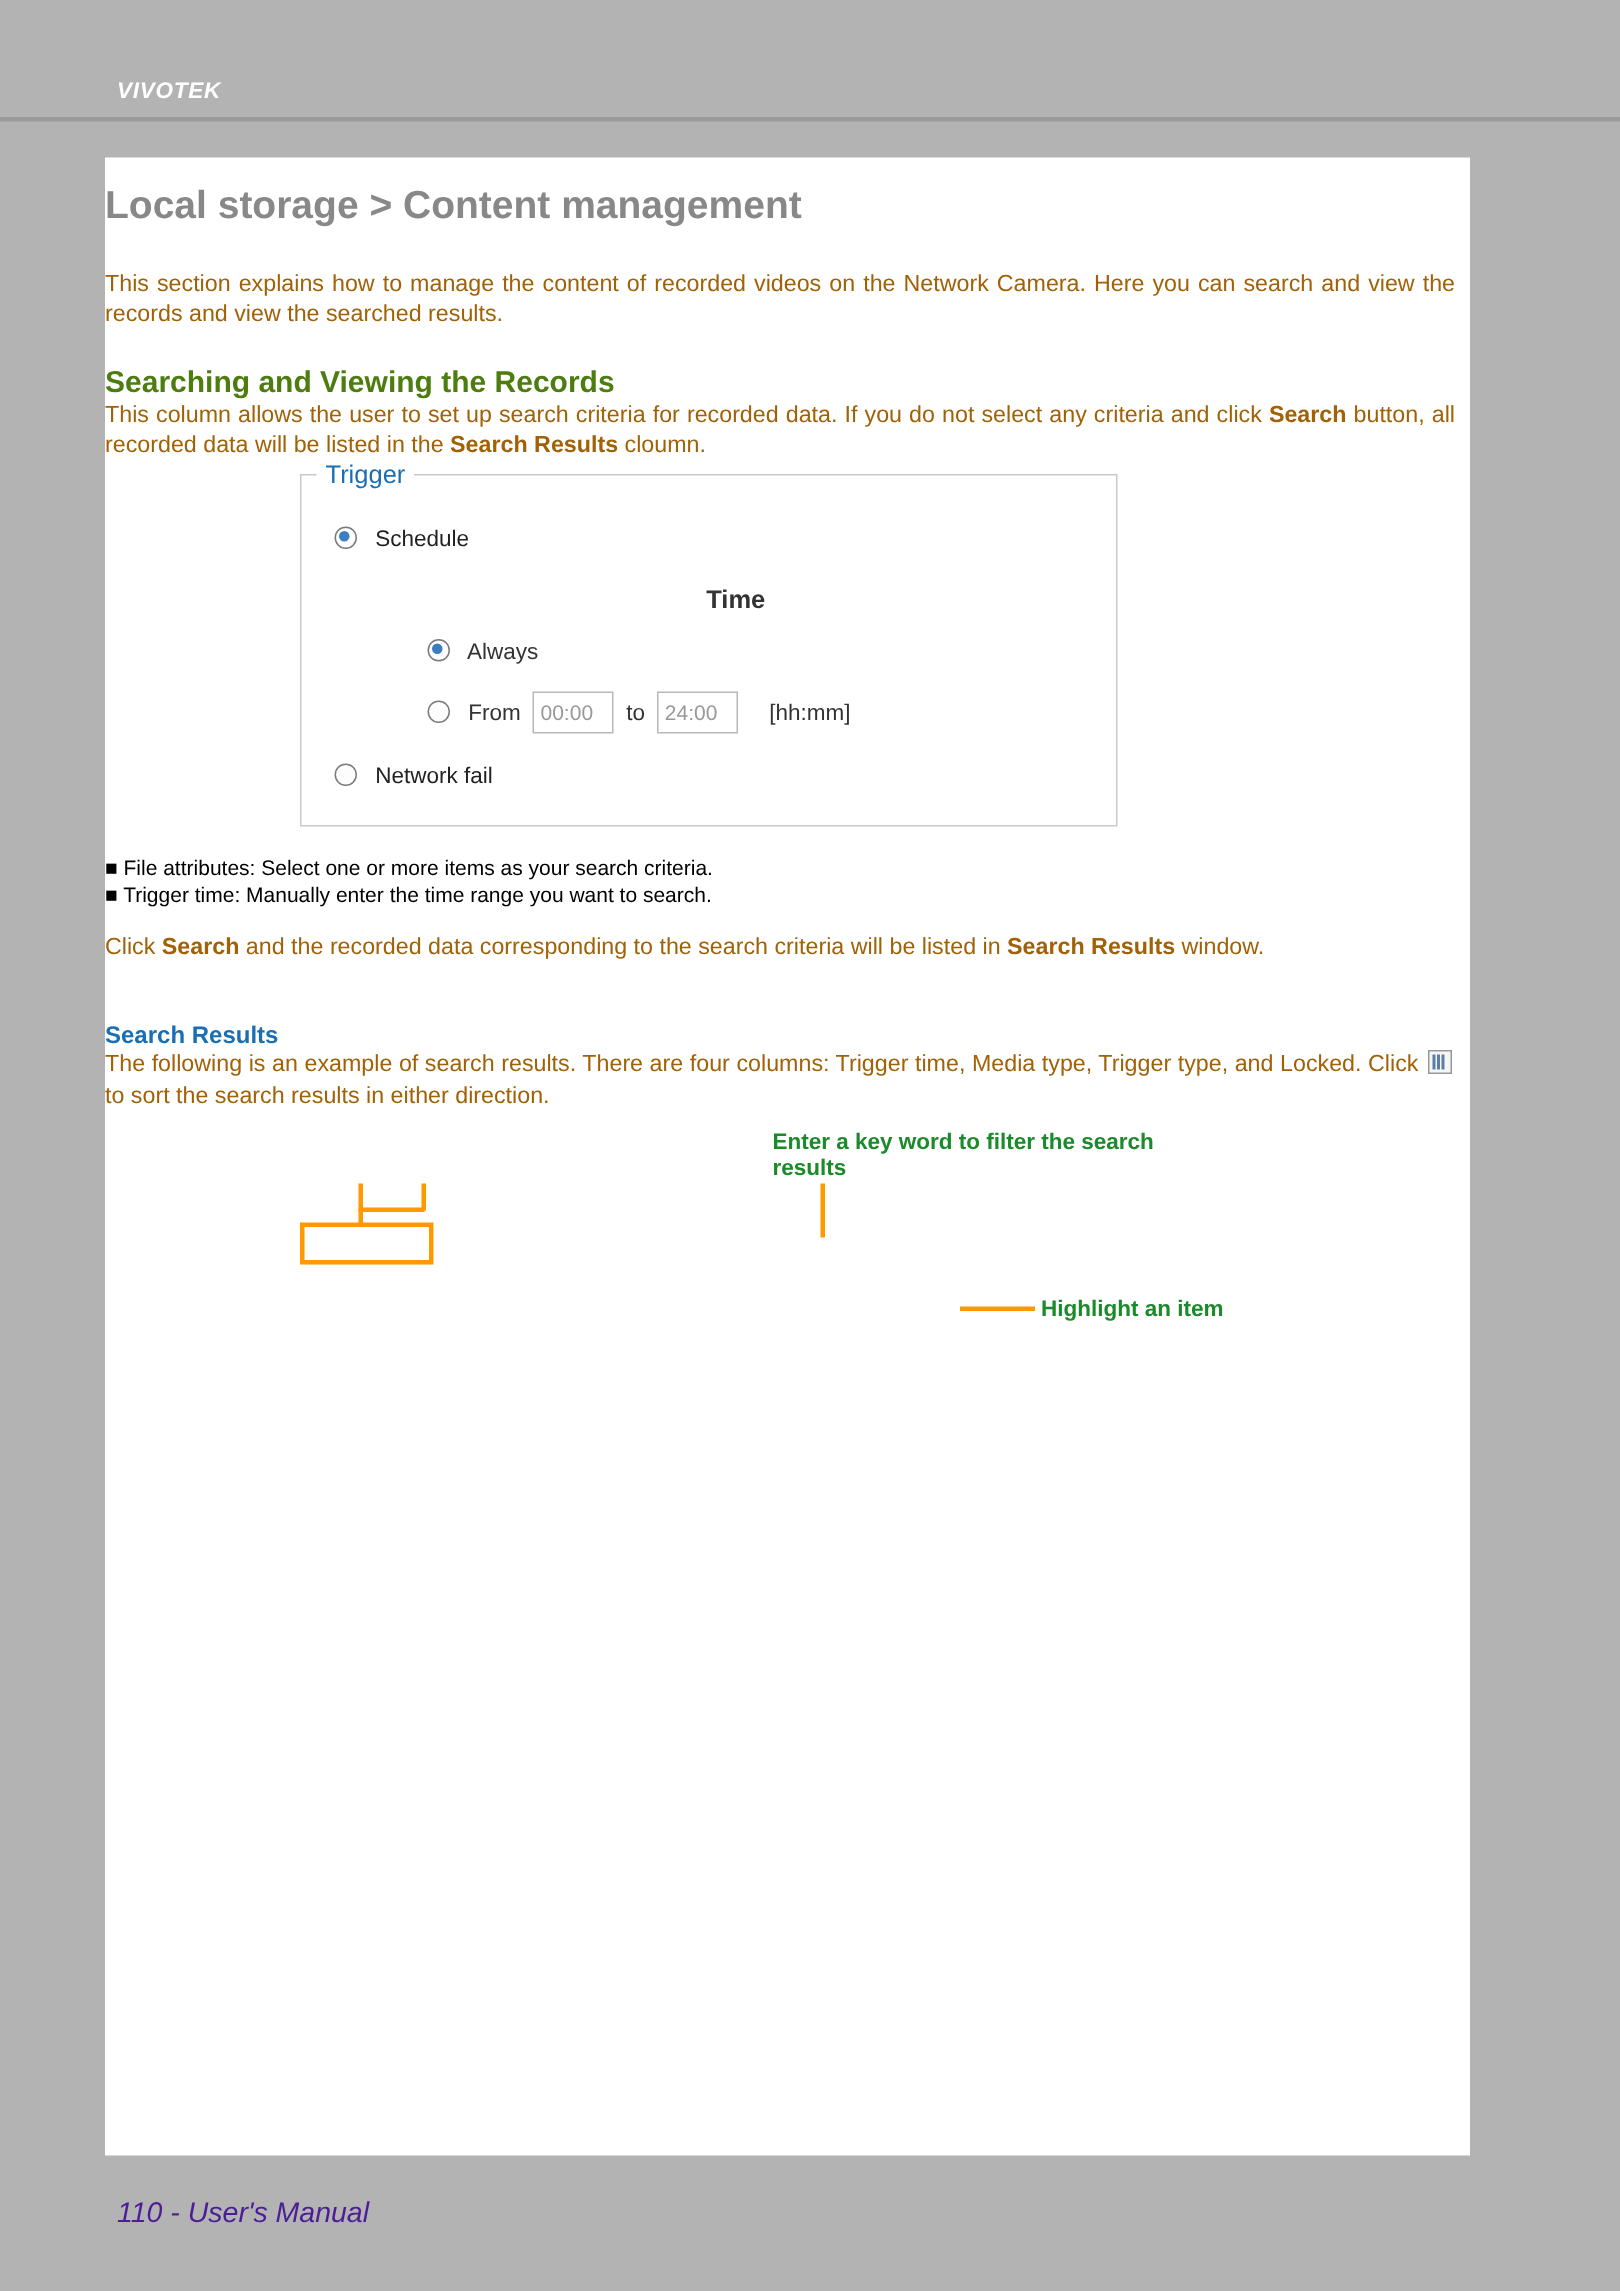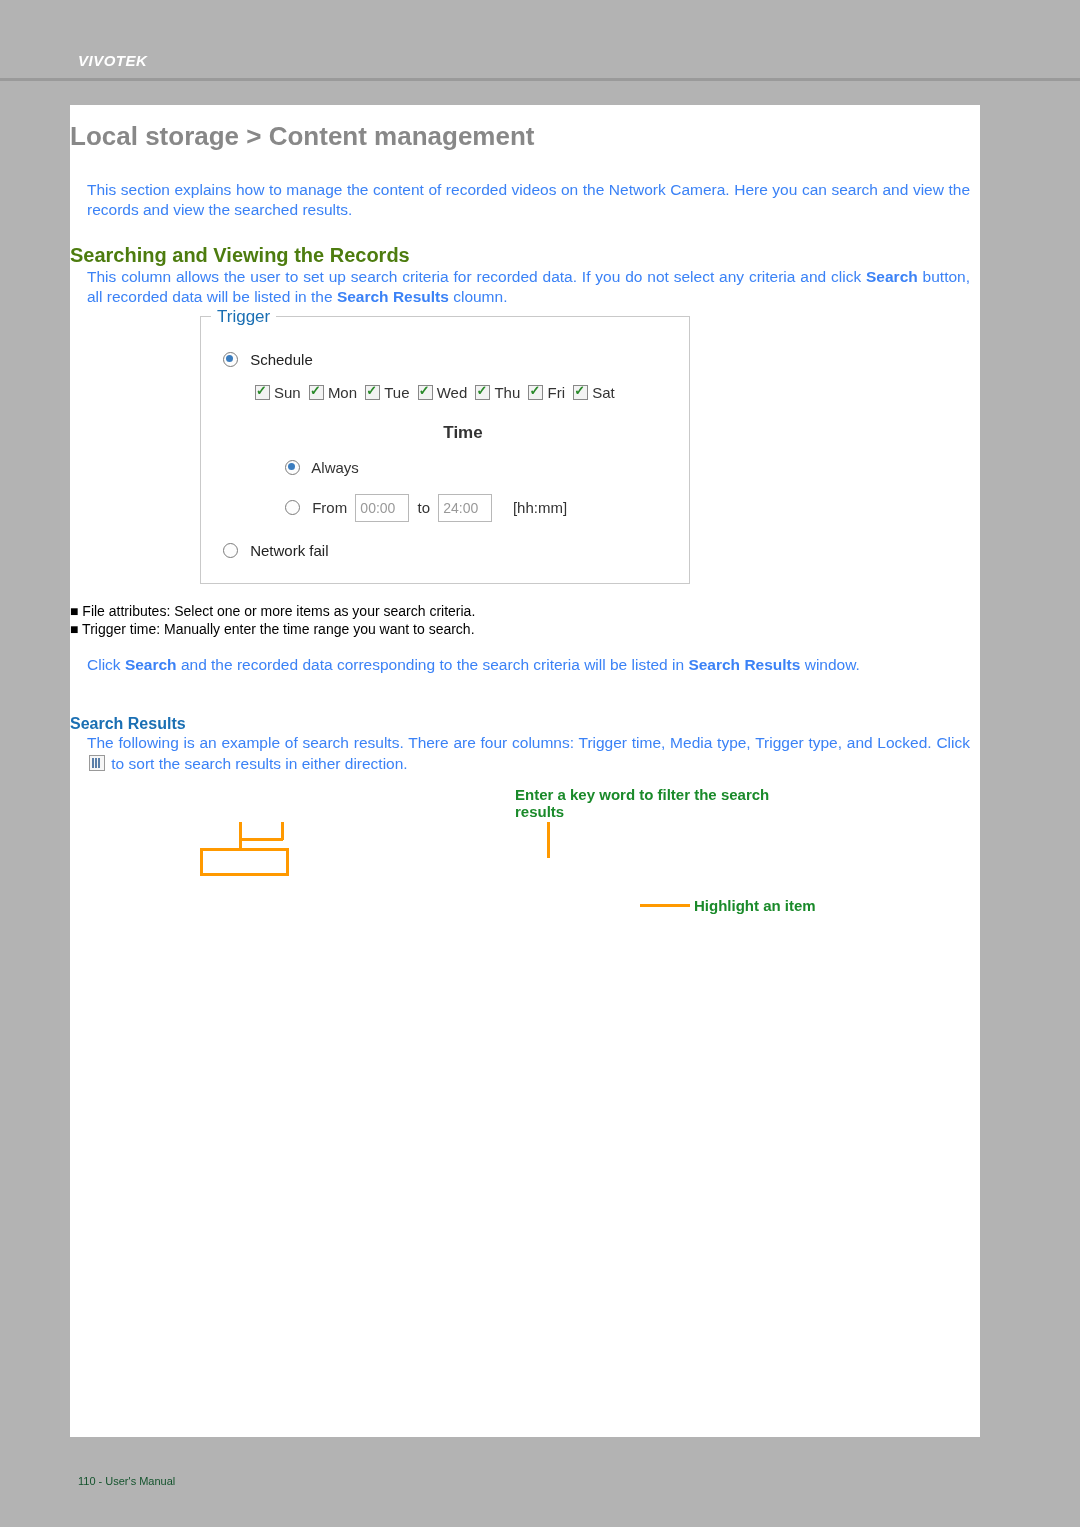--- a/index.html
+++ b/index.html
@@ -50,25 +50,24 @@
   }
   .h1 {
     font-size: 26px;
     font-weight: bold;
     color: #888888;
     margin: 0 0 28px 0;
     padding-top: 4px;
   }
   .body-text {
     font-size: 15.5px;
-    color: #3b82f6;
+    color: #a16207;
     line-height: 1.3;
     text-align: justify;
     margin: 0 0 4px 0;
-    padding-left: 17px;
   }
   .sub-h {
     font-size: 20px;
     font-weight: bold;
     color: #4d7c0f;
     margin: 24px 0 0 0;
   }
   .sub-h-sr {
     font-size: 16px;
     font-weight: bold;
@@ -77,21 +76,21 @@
   }
   .bullet-row {
     font-size: 14px;
     color: #000000;
     line-height: 1.35;
     margin: 0;
   }
   .bold { font-weight: bold; }
   .trigger-panel {
     margin: 8px 0 18px 130px;
-    width: 490px;
+    width: 545px;
     border: 1px solid #c9c9c9;
     background: #fff;
     position: relative;
     padding: 12px 14px 24px 14px;
     box-sizing: border-box;
   }
   .trigger-panel .legend {
     position: absolute;
     top: -10px;
     left: 10px;
@@ -151,22 +150,23 @@
     position:absolute;left:624px;top:111px;color:#1a8a2a;font-weight:bold;font-size:15px;
   }
   .orange-line{position:absolute;background:#ff9900;}
   .orange-box{
     position:absolute;border:3px solid #ff9900;background:transparent;
   }
   .footer{
     position:absolute;
     left:78px;
     bottom:40px;
-    color:#14532d;
-    font-size:11px;
+    color:#4c1d95;
+    font-style:italic;
+    font-size:19px;
   }
 </style>
 </head>
 <body>
 
 <div class="page">
   <div class="top-bar-row"></div>
   <div class="top-brand">VIVOTEK</div>
 
   <div class="content">
@@ -181,29 +181,20 @@
       </p>
 
       <div class="trigger-panel">
         <span class="legend">Trigger</span>
 
         <div class="trig-row" style="margin-top:22px;">
           <span class="radio selected"></span>
           <span>Schedule</span>
         </div>
 
-        <div class="days-row">
-          <span class="cb checked"></span><span>Sun</span>
-          <span class="cb checked"></span><span>Mon</span>
-          <span class="cb checked"></span><span>Tue</span>
-          <span class="cb checked"></span><span>Wed</span>
-          <span class="cb checked"></span><span>Thu</span>
-          <span class="cb checked"></span><span>Fri</span>
-          <span class="cb checked"></span><span>Sat</span>
-        </div>
 
         <div class="time-lbl">Time</div>
 
         <div class="time-sub">
           <span class="radio selected"></span>
           <span>Always</span>
         </div>
 
         <div class="time-sub" style="margin-top:18px;">
           <span class="radio"></span>

